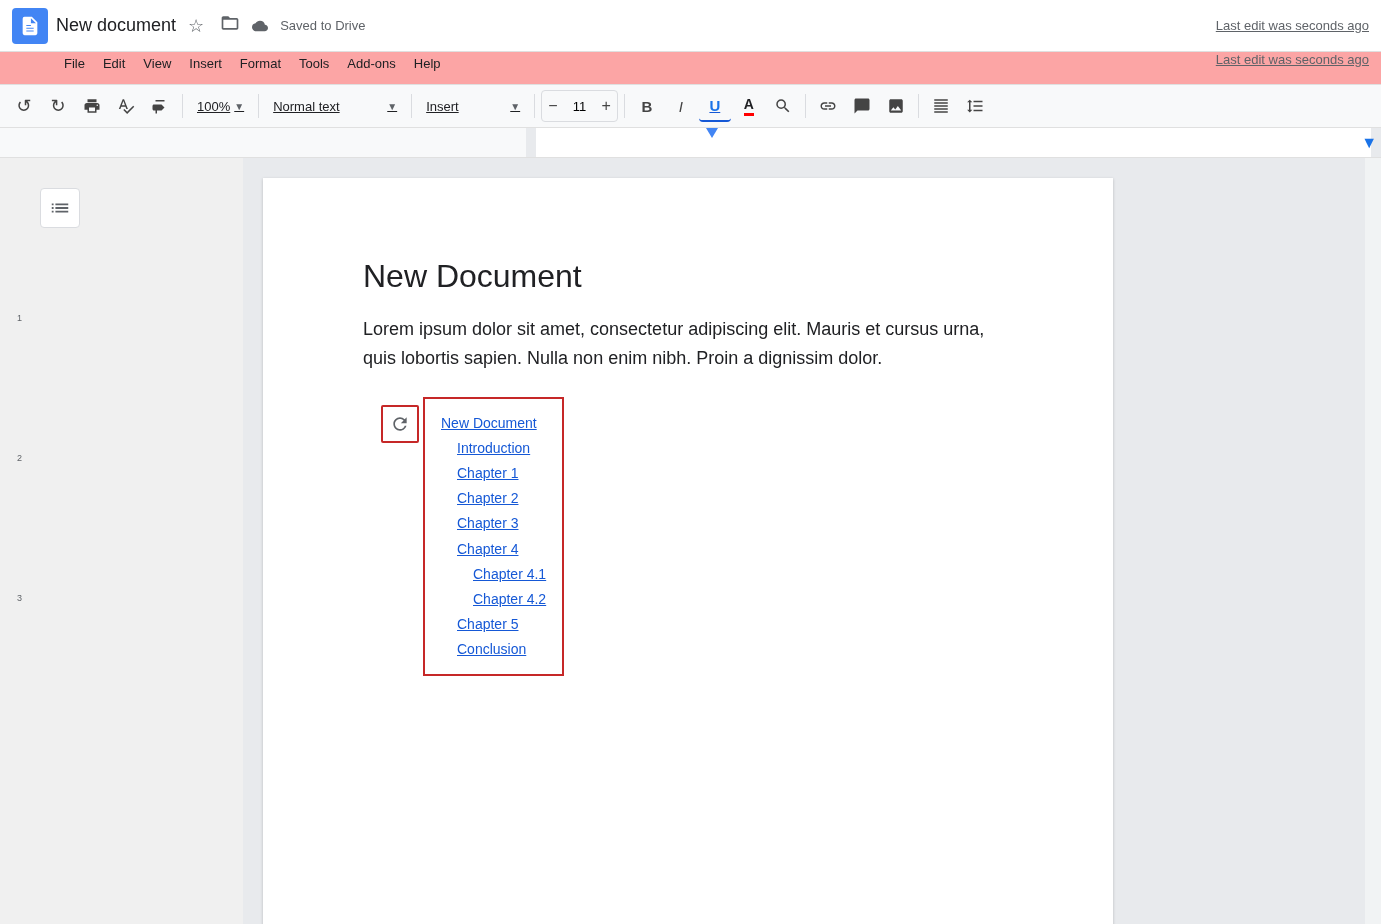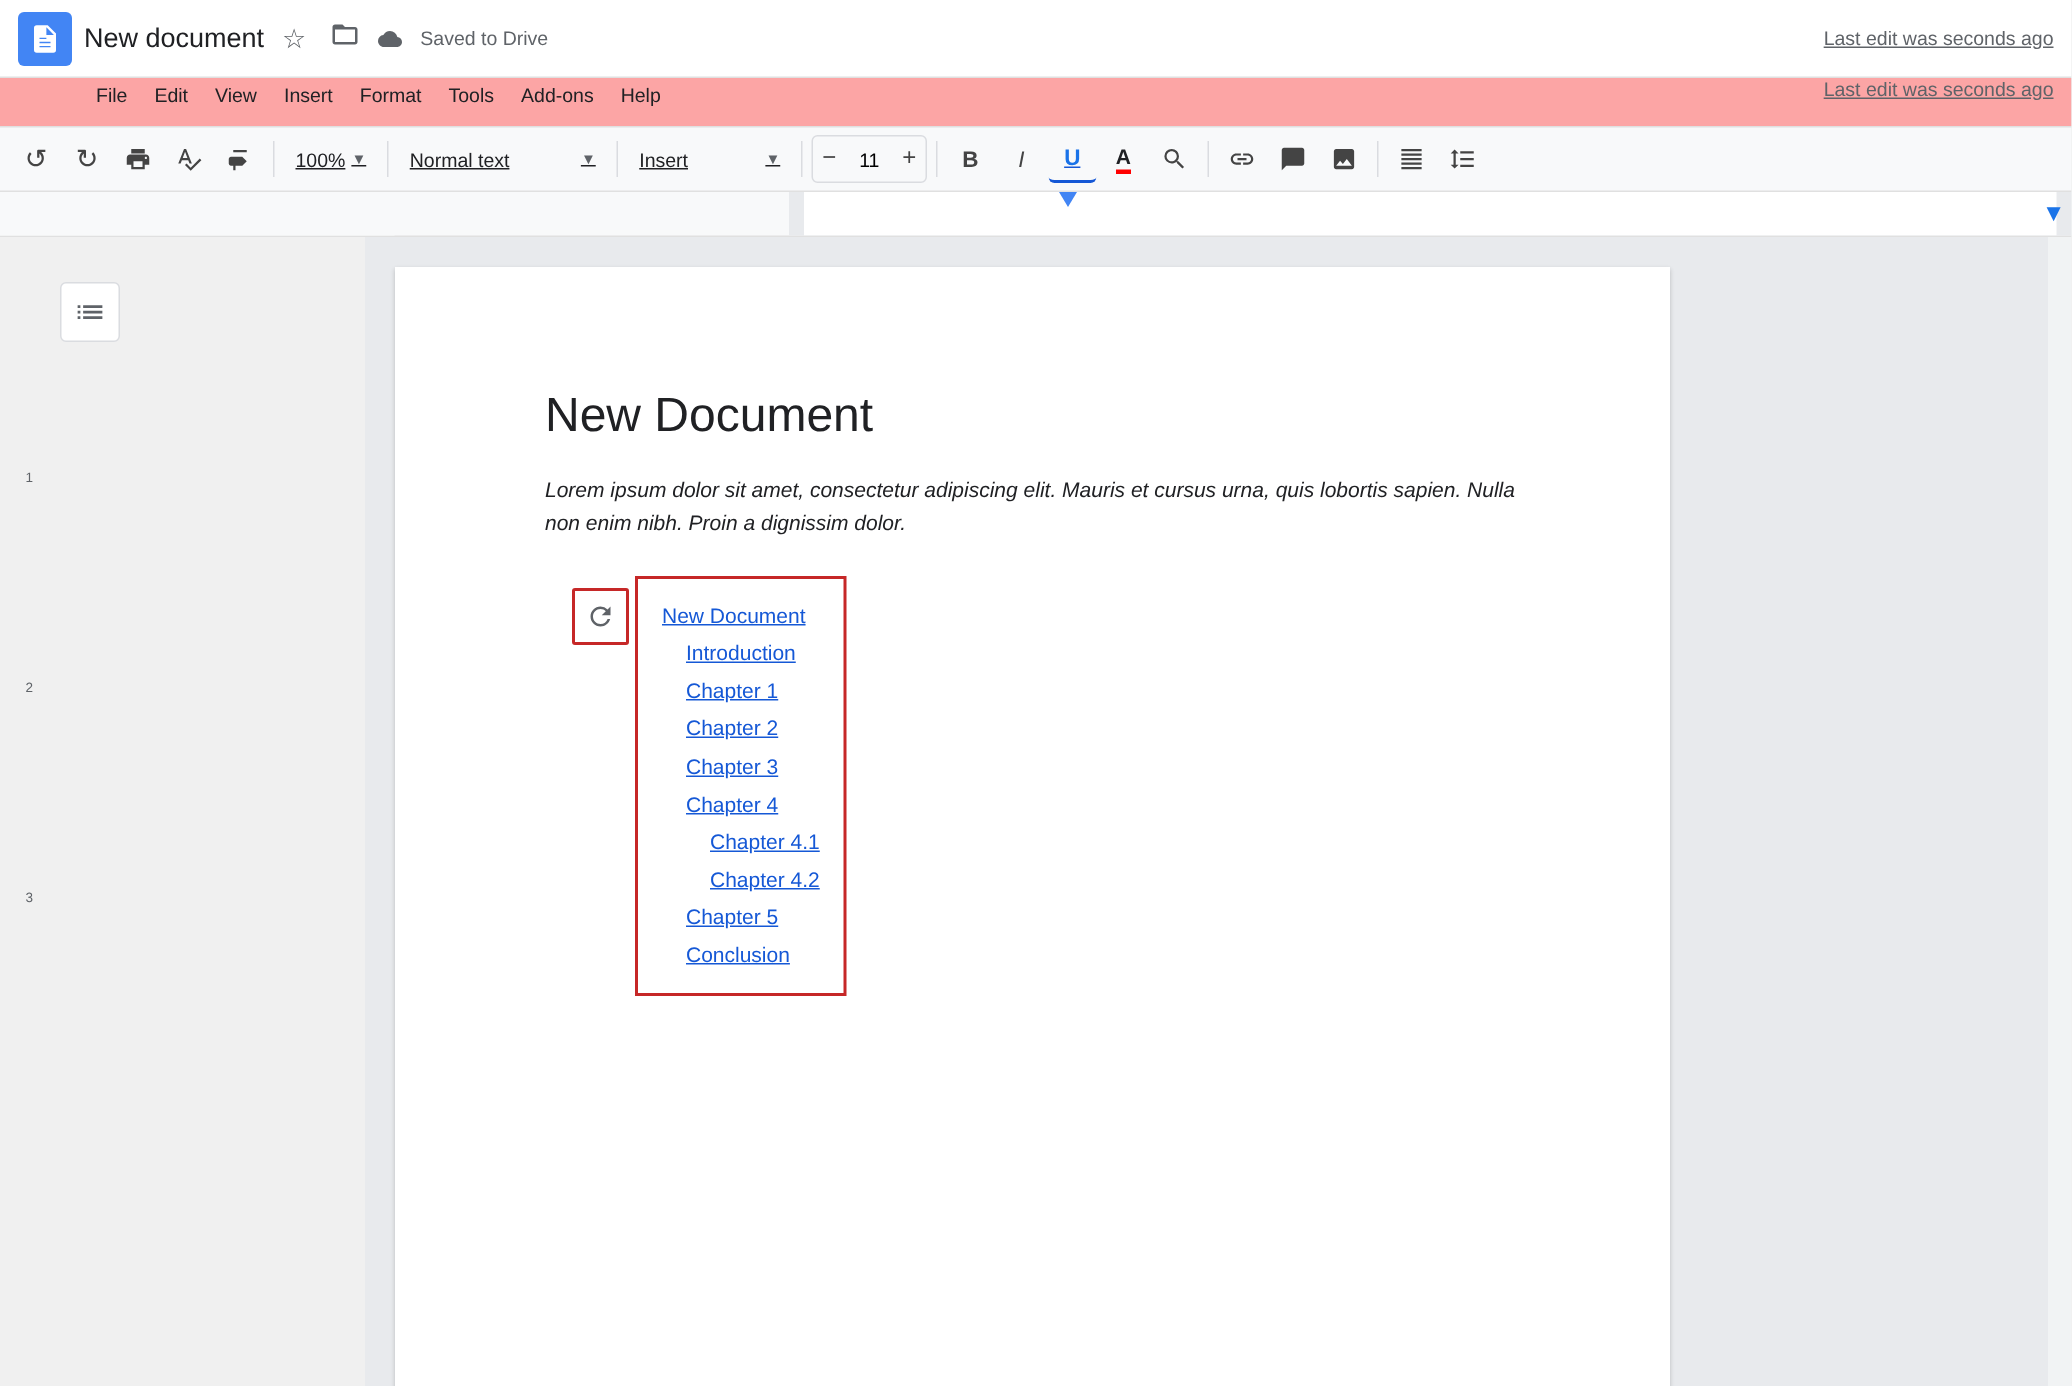--- a/index.html
+++ b/index.html
@@ -197,25 +197,24 @@
 
     #doc-title-text {
       font-size: 32px;
       font-weight: 400;
       color: #202124;
       margin-bottom: 20px;
       font-family: Arial, sans-serif;
     }
 
     #doc-body-text {
-      font-size: 14px;
+      font-size: 18px;
       color: #202124;
       line-height: 1.6;
       margin-bottom: 24px;
-      font-style: italic;
     }
 
     
     #toc-widget {
       border: 2px solid #c62828;
       background: white;
       padding: 12px 16px 12px 0;
       display: inline-block;
       position: relative;
     }

